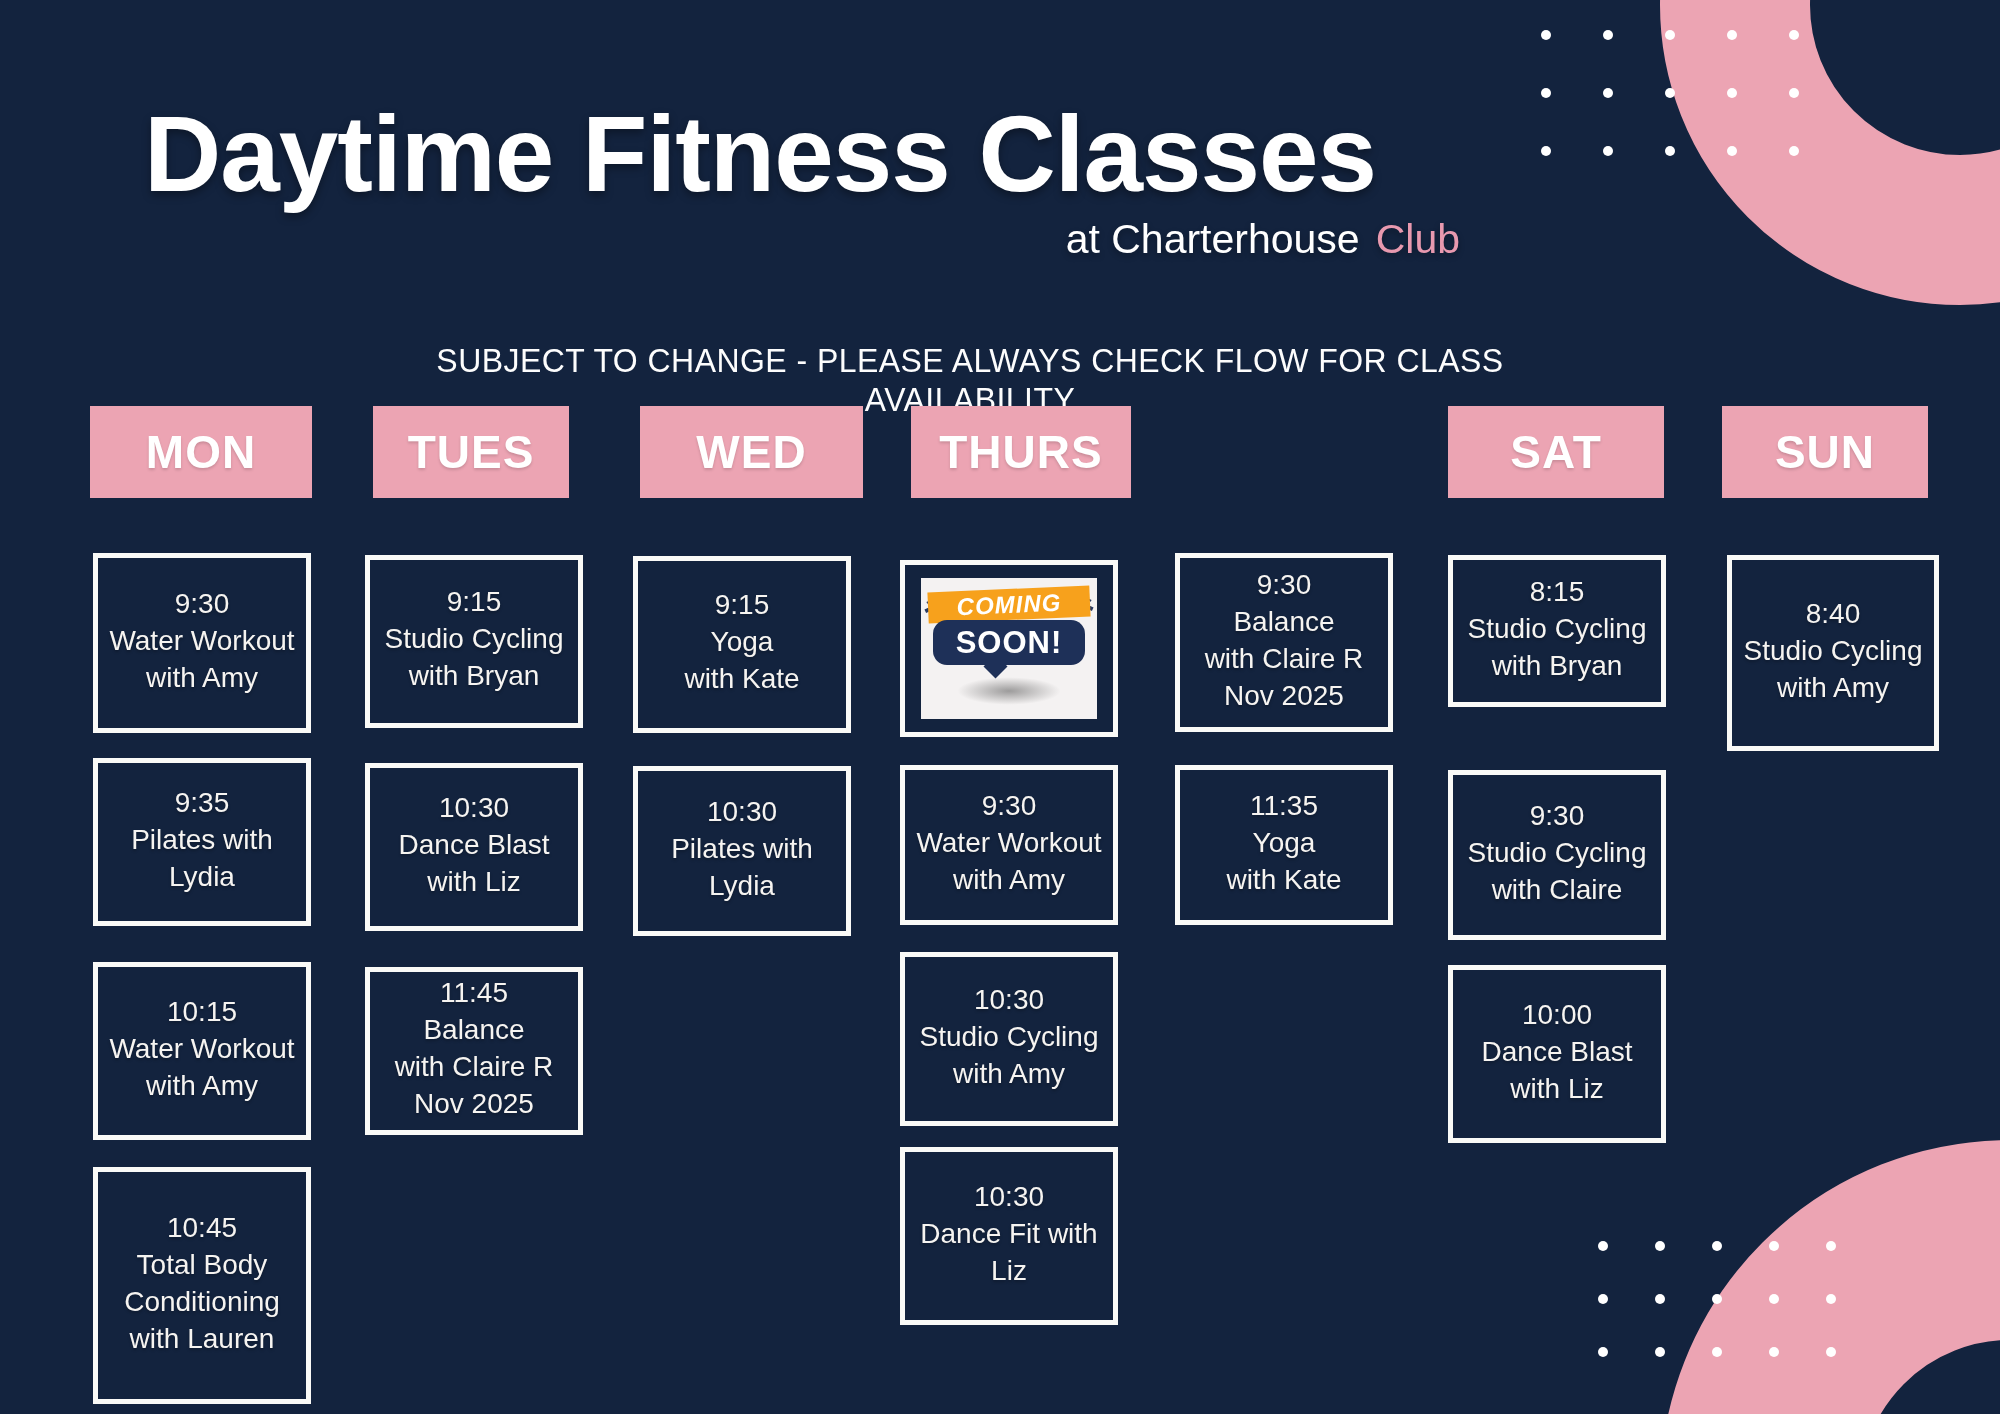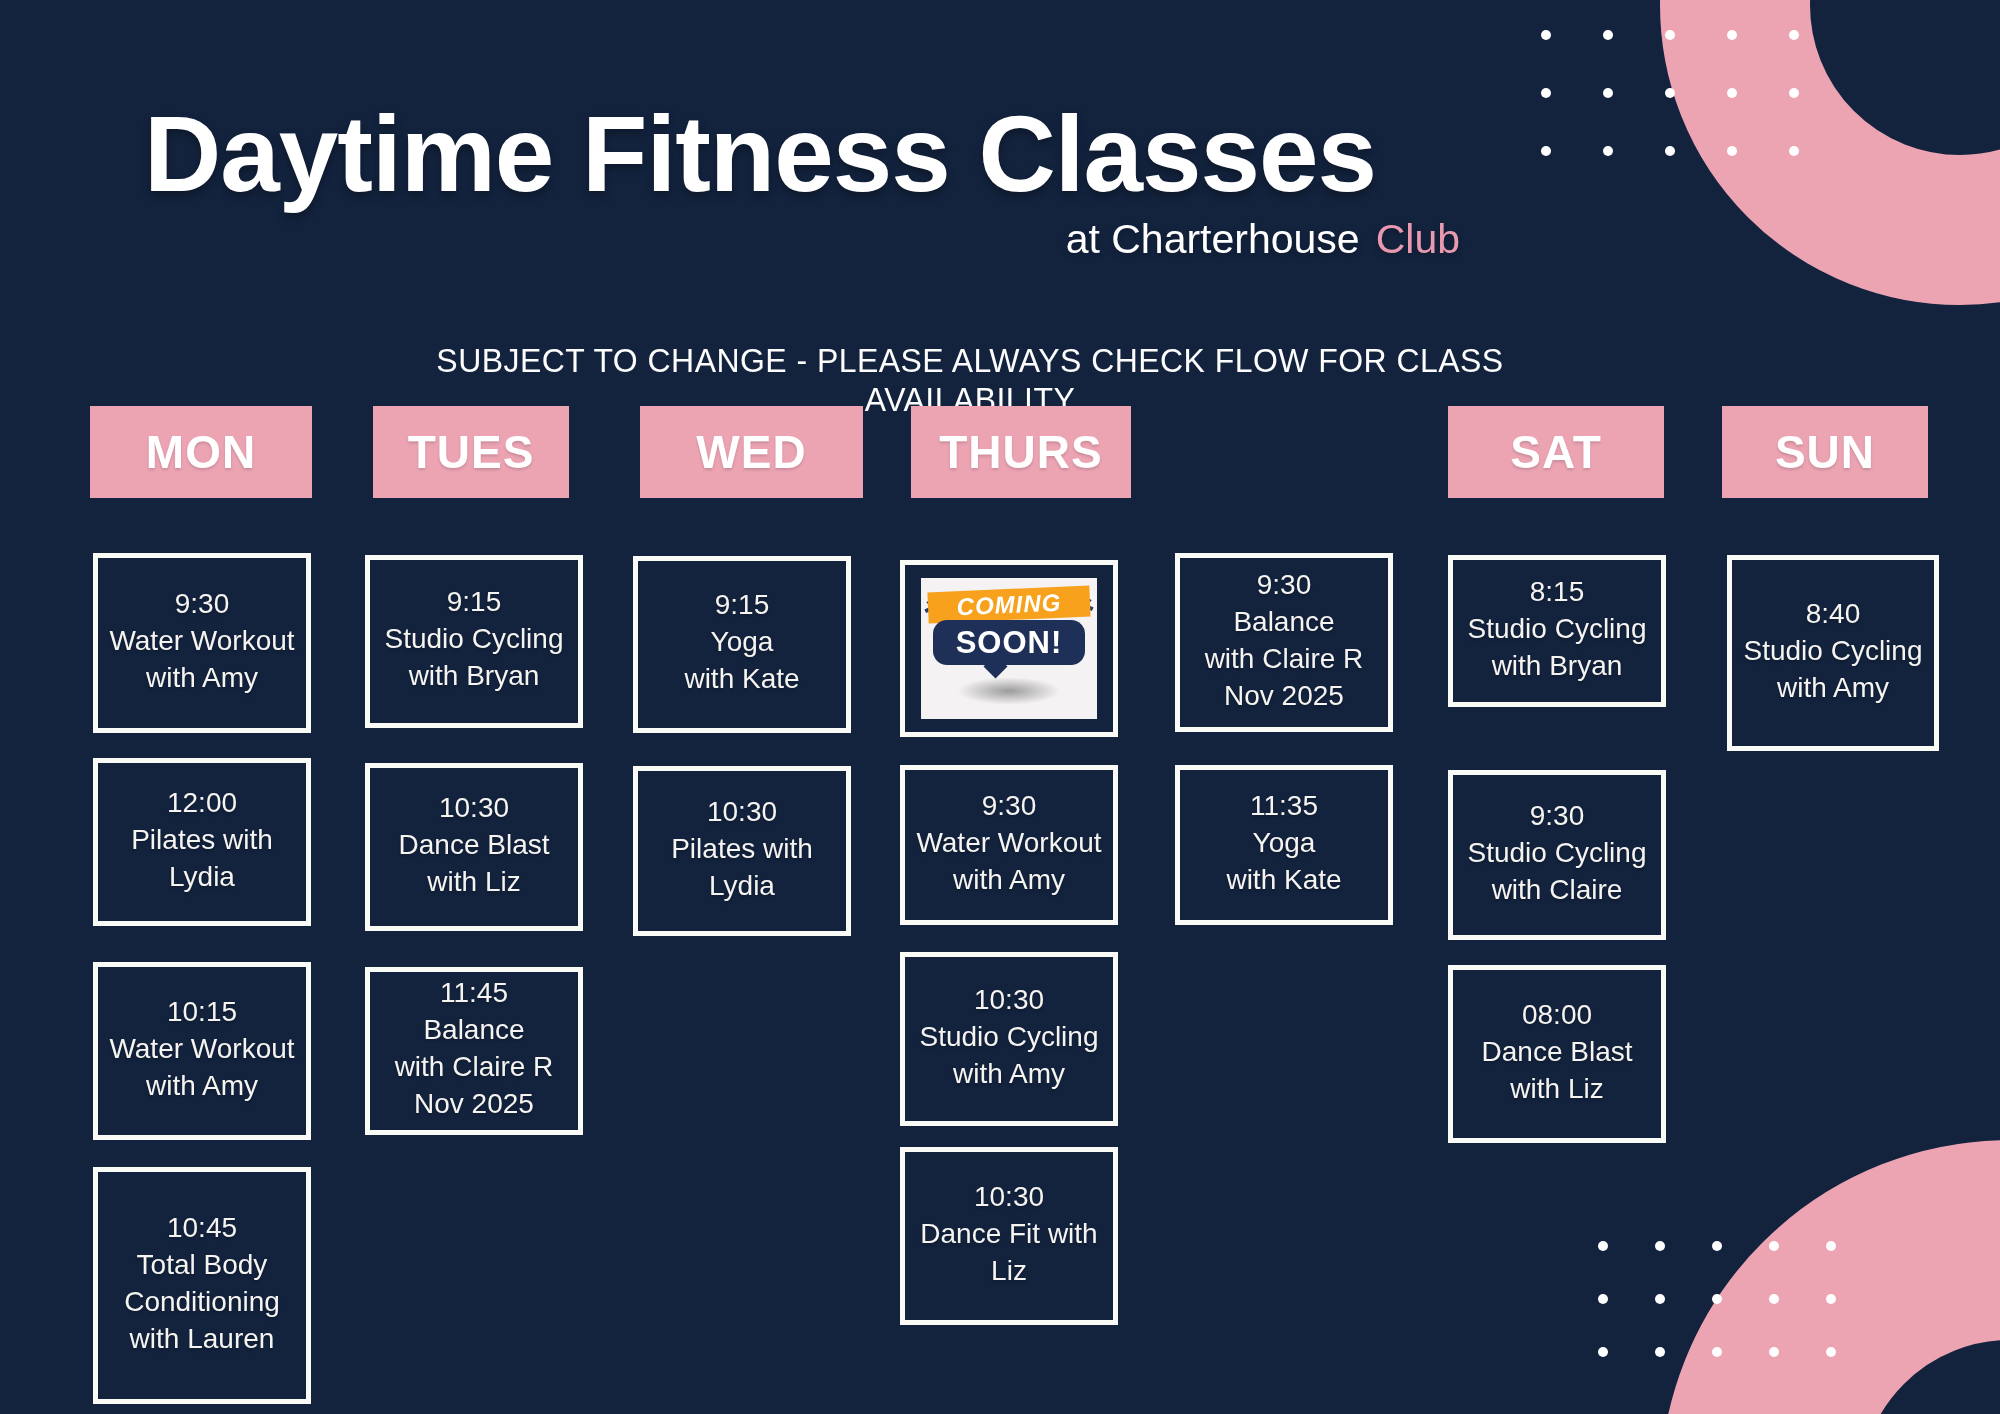--- a/index.html
+++ b/index.html
@@ -119,21 +119,21 @@
   <div class="col-header" style="left:1722px;width:206px">
       <span>SUN</span>
     </div>
 
   <div class="card" style="left:93px;top:553px;height:180px">
       <div class="card-text">9:30
 Water Workout
 with Amy</div>
     </div>
   <div class="card" style="left:93px;top:758px;height:168px">
-      <div class="card-text">12:00
+      <div class="card-text">9:35
 Pilates with
 Lydia</div>
     </div>
   <div class="card" style="left:93px;top:962px;height:178px">
       <div class="card-text">10:15
 Water Workout
 with Amy</div>
     </div>
   <div class="card" style="left:93px;top:1167px;height:237px">
       <div class="card-text">10:45
@@ -216,21 +216,21 @@
       <div class="card-text">8:15
 Studio Cycling
 with Bryan</div>
     </div>
   <div class="card" style="left:1448px;top:770px;height:170px">
       <div class="card-text">9:30
 Studio Cycling
 with Claire</div>
     </div>
   <div class="card" style="left:1448px;top:965px;height:178px">
-      <div class="card-text">08:00
+      <div class="card-text">10:00
 Dance Blast
 with Liz</div>
     </div>
 
   <div class="card" style="left:1727px;top:555px;width:212px;height:196px">
       <div class="card-text">8:40
 Studio Cycling
 with Amy</div>
     </div>
 

